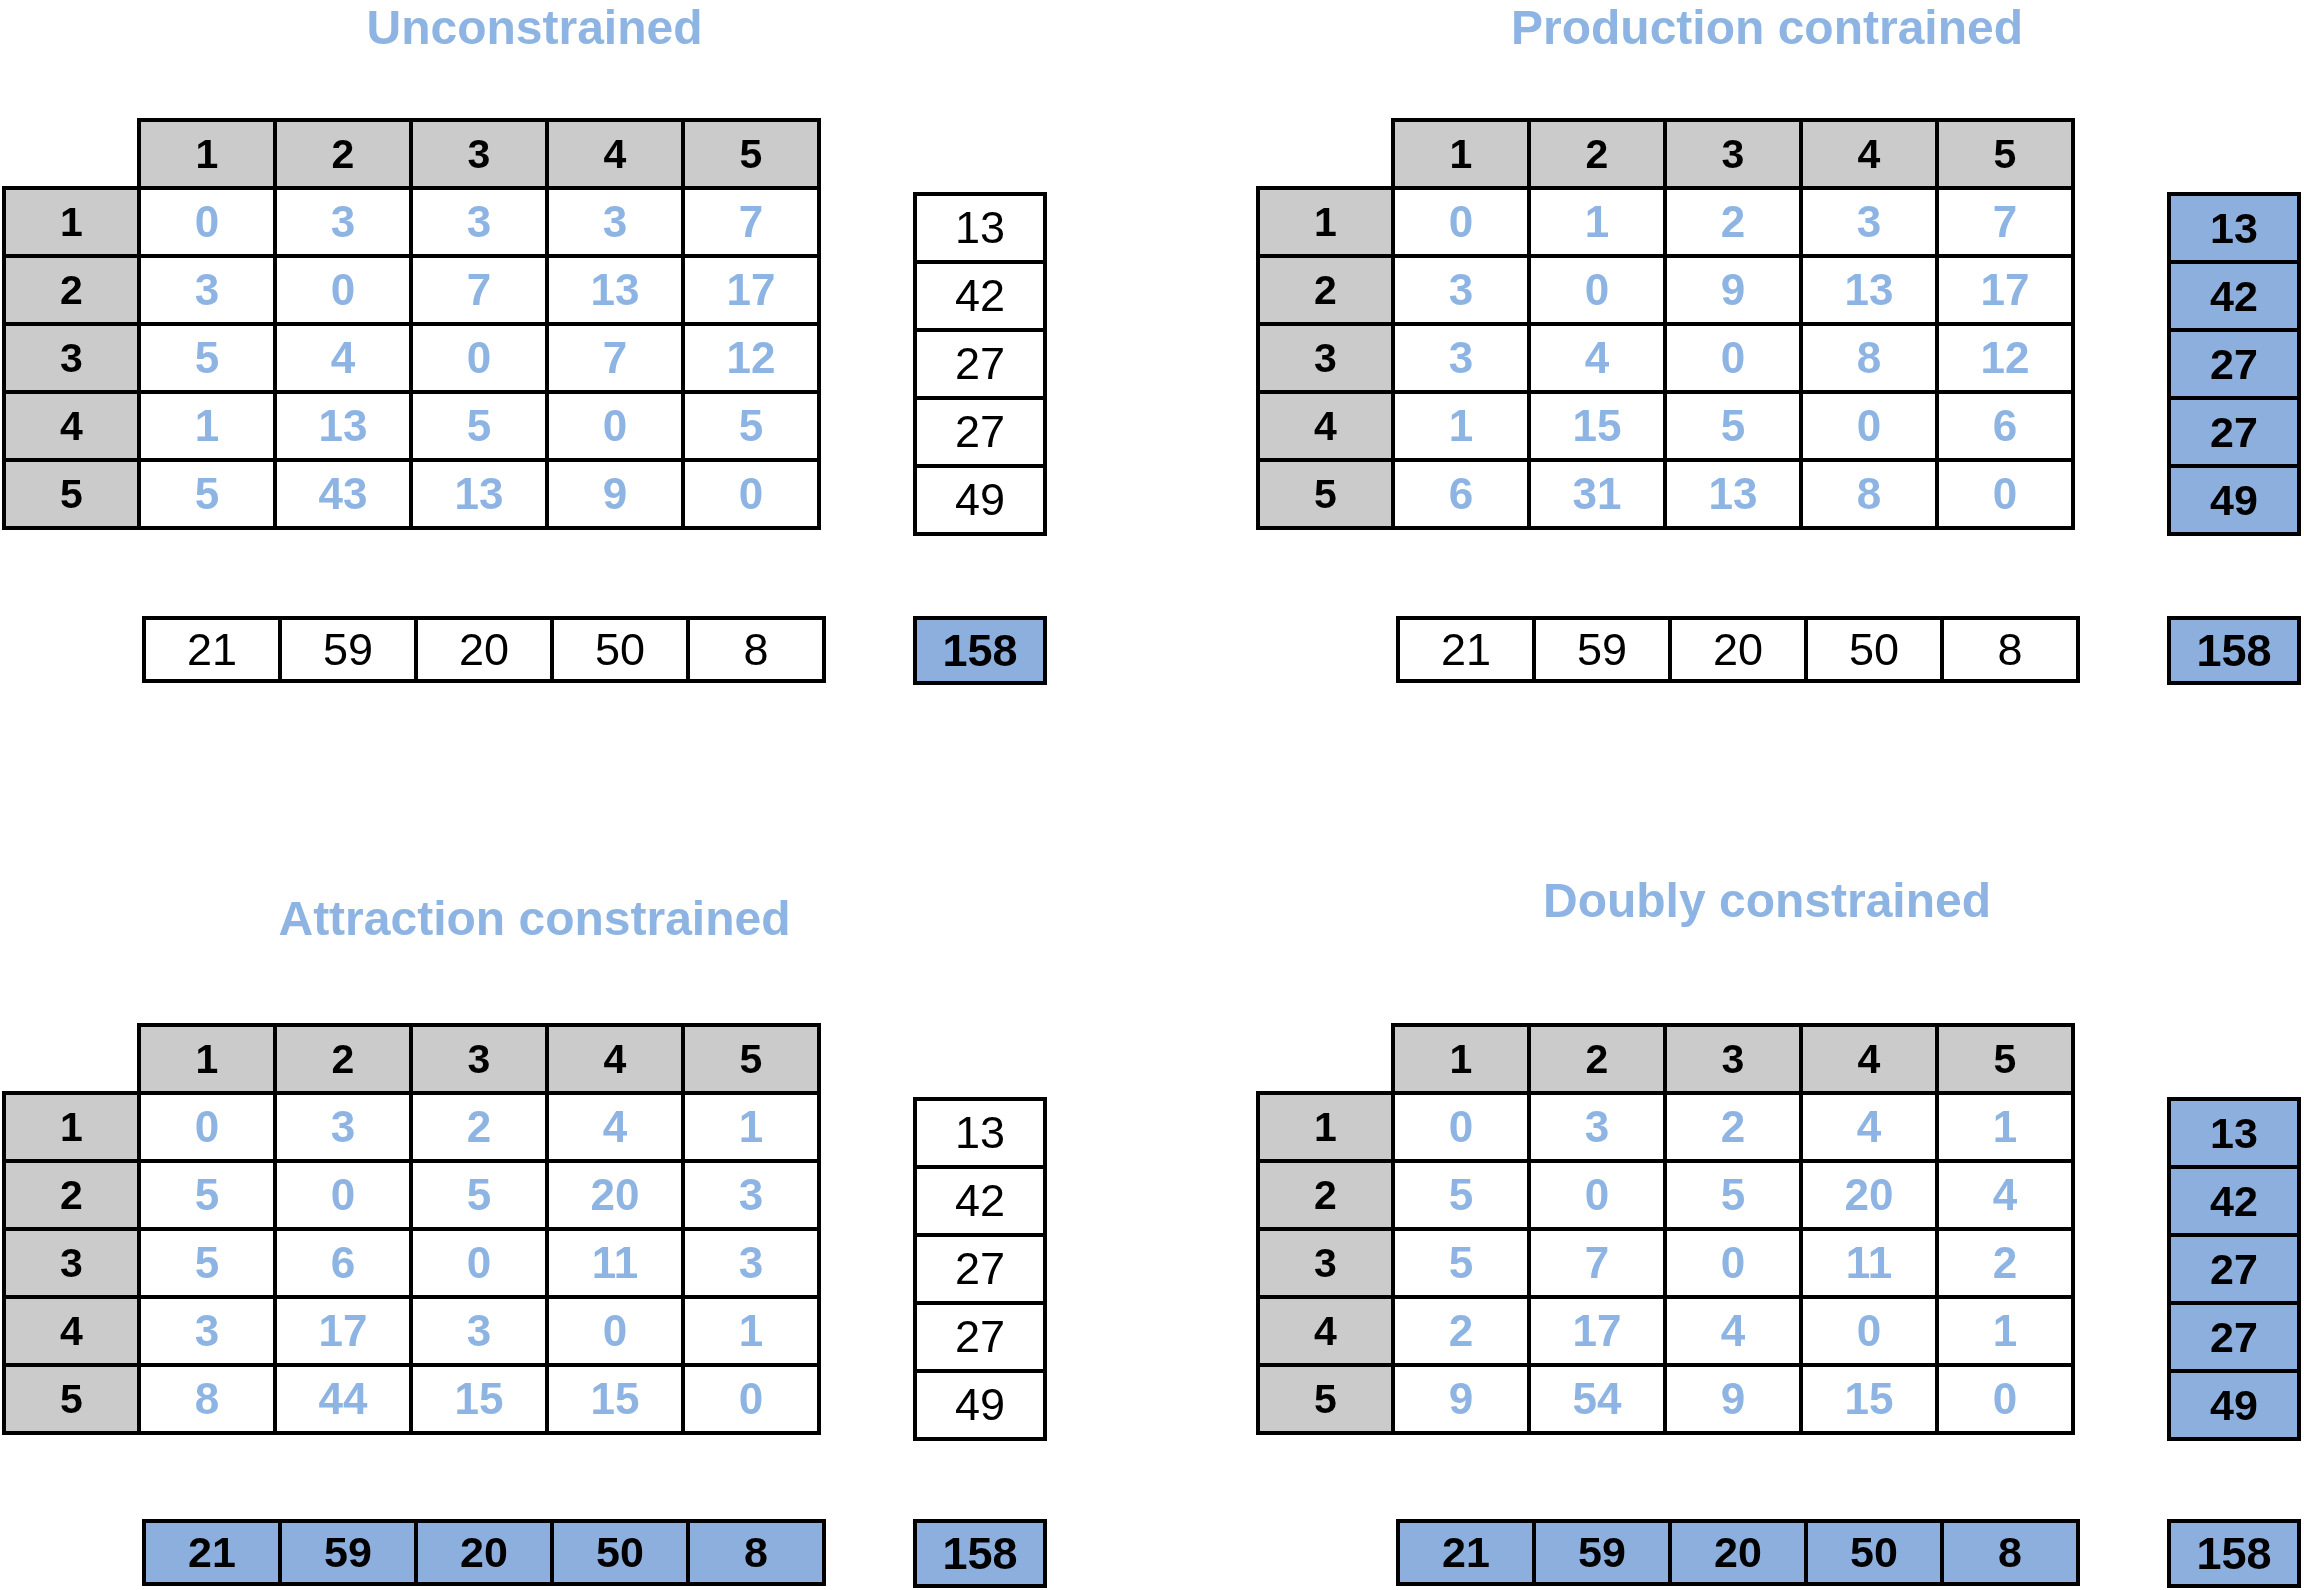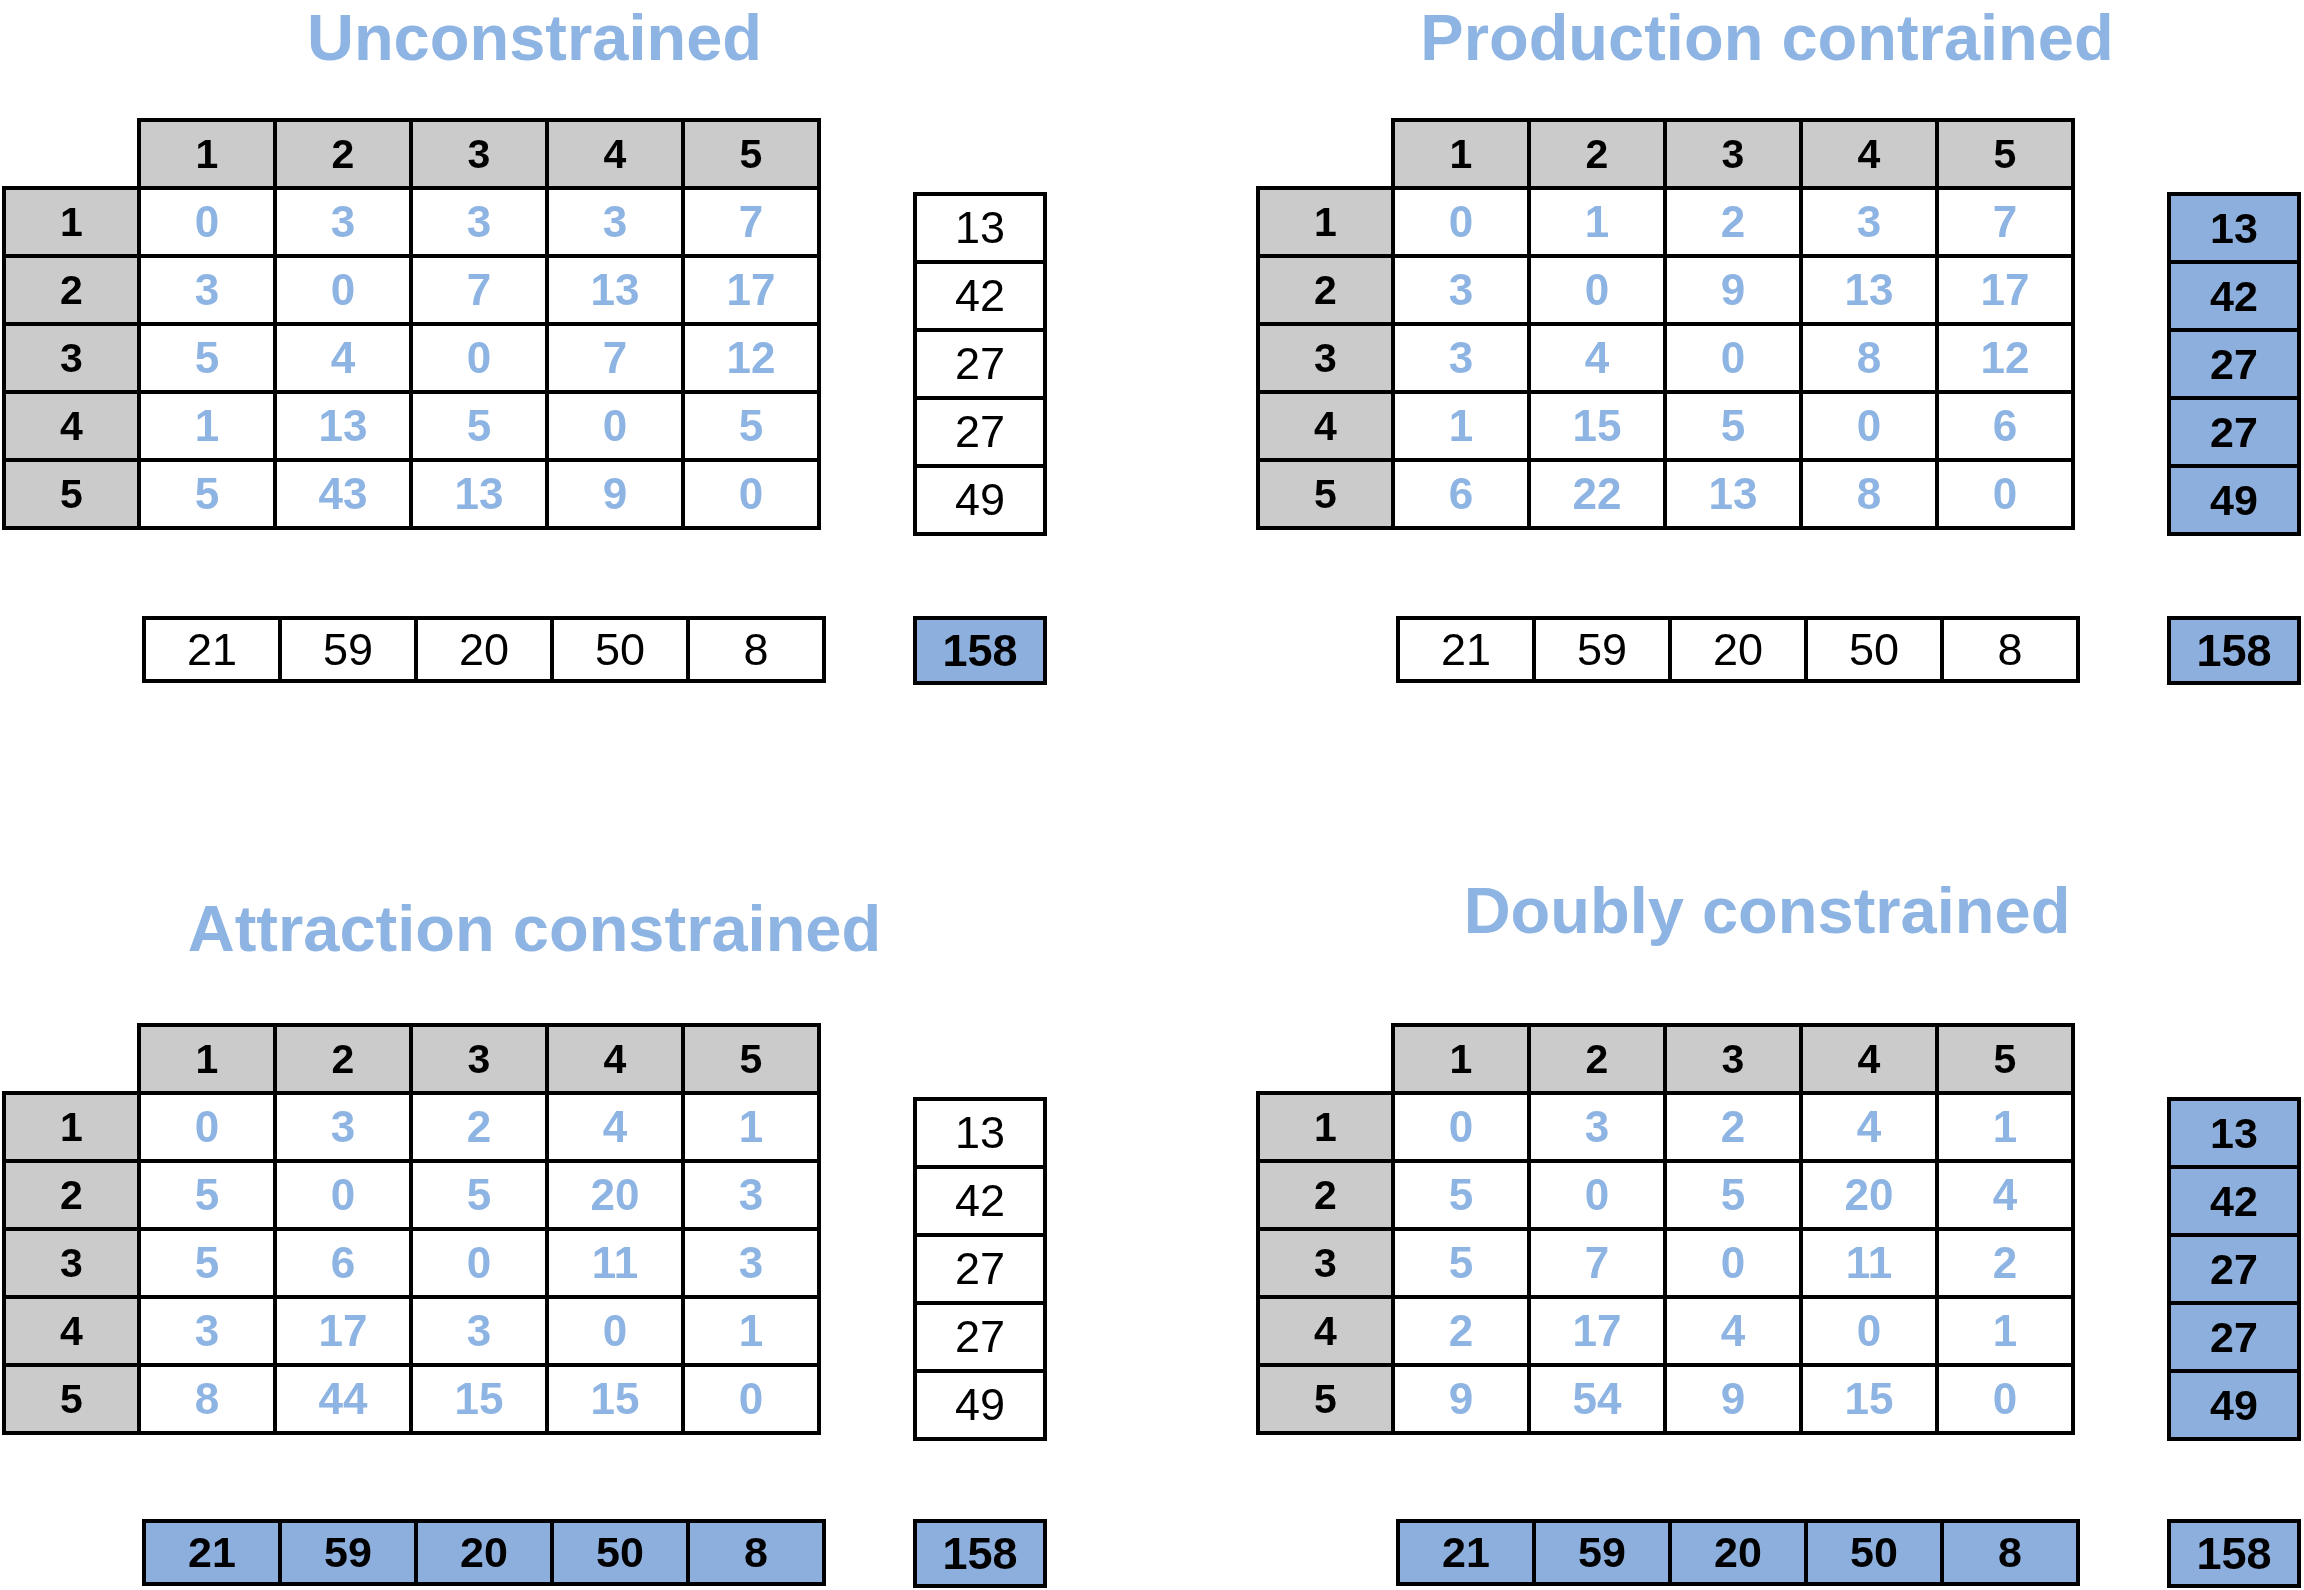--- a/index.html
+++ b/index.html
@@ -12,21 +12,21 @@
   body{
     position:relative;
     width:2304px;height:1591px;
     overflow:hidden;
     font-family:"Liberation Sans", sans-serif;
   }
   .title{
     position:absolute;
     margin:0;
     text-align:center;
-    font-size:65px;
+    font-size:48px;
     font-weight:700;
     letter-spacing:0px;
     color:var(--blue-text);
     line-height:1.1;
     white-space:nowrap;
   }
   .t0{left:0;   top:1.9px;   width:1069px;}
   .t1{left:1230px;top:1.9px; width:1074px;}
   .t2{left:0;   top:875px; width:1069px;margin-top:18px;}
   .t3{left:1230px;top:875px;width:1074px;}
@@ -216,21 +216,21 @@
         <td class="rhead">4</td>
         <td class="val">1</td>
         <td class="val">15</td>
         <td class="val">5</td>
         <td class="val">0</td>
         <td class="val">6</td>
       </tr>
       <tr>
         <td class="rhead">5</td>
         <td class="val">6</td>
-        <td class="val">22</td>
+        <td class="val">31</td>
         <td class="val">13</td>
         <td class="val">8</td>
         <td class="val">0</td>
       </tr>
     </tbody>
   </table>
 <table class="sumcol s1">
     <tbody>
       <tr>
         <td class="sum hi">13</td>

